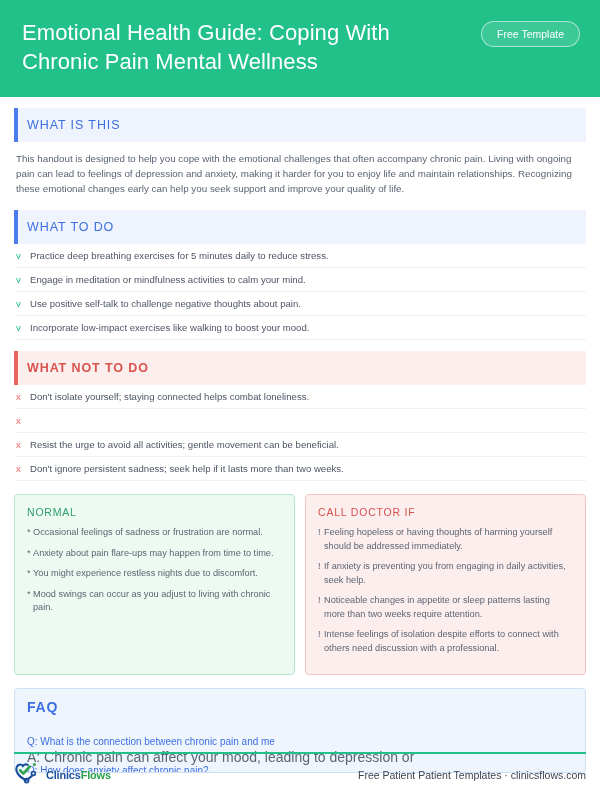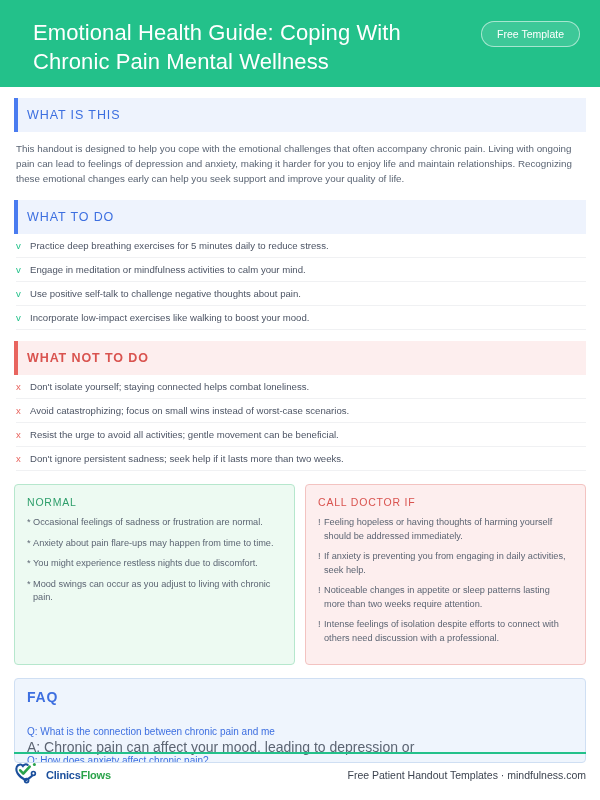--- a/index.html
+++ b/index.html
@@ -7,22 +7,22 @@
     width: 600px; height: 800px;
     background: #ffffff;
     font-family: "Liberation Sans", sans-serif;
     -webkit-font-smoothing: antialiased;
   }
   .page { position: relative; width: 600px; height: 800px; overflow: hidden; background:#fff; }
 
   
   .header {
     background: #23c18a;
-    height: 87px;
-    padding: 18px 22px 0 33px;
+    height: 97px;
+    padding: 18px 22px 0 22px;
     position: relative;
   }
   .header-title {
     color: #ffffff;
     font-size: 22px;
     font-weight: 400;
     line-height: 29px;
     letter-spacing: .1px;
     max-width: 430px;
   }
@@ -202,21 +202,20 @@
     </div>
 
     <div class="sec-head red">WHAT NOT TO DO</div>
     <div class="list dont">
       <div class="list-row">
         <span class="mk">x</span>
         <span>Don't isolate yourself; staying connected helps combat loneliness.</span>
       </div>
       <div class="list-row">
         <span class="mk">x</span>
-        <span>Avoid catastrophizing; focus on small wins instead of worst-case scenarios.</span>
       </div>
       <div class="list-row">
         <span class="mk">x</span>
         <span>Resist the urge to avoid all activities; gentle movement can be beneficial.</span>
       </div>
       <div class="list-row">
         <span class="mk">x</span>
         <span>Don't ignore persistent sadness; seek help if it lasts more than two weeks.</span>
       </div>
     </div>
@@ -283,16 +282,16 @@
           <path d="M4.3 4.2c-2.4 1.5-2.6 5.2-0.7 8.2 1.9 3.1 5.3 5.4 8.1 6.8 2.1-1 4.6-2.5 6.4-4.4" fill="none" stroke="#1b4f9c" stroke-width="2.1" stroke-linecap="round"></path>
           <path d="M4.3 4.2c1.6-1 3.6-0.5 4.6 0.8 1-1.7 3.2-2.2 4.8-1.1" fill="none" stroke="#1b4f9c" stroke-width="2.1" stroke-linecap="round"></path>
           <circle cx="12.6" cy="19.6" r="2.0" fill="none" stroke="#1b4f9c" stroke-width="1.7"></circle>
           <circle cx="19.4" cy="12.4" r="1.9" fill="none" stroke="#1b4f9c" stroke-width="1.7"></circle>
           <circle cx="20.4" cy="3.4" r="1.5" fill="#2aa34a"></circle>
           <path d="M6.2 9.3l3.1 3.3 6.4-7.0" fill="none" stroke="#2aa34a" stroke-width="2.6" stroke-linecap="round" stroke-linejoin="round"></path>
         </svg>
       </span>
       <span class="logo-word"><span class="c">Clinics</span><span class="f">Flows</span></span>
     </div>
-    <div class="footer-right">Free Patient Handout Templates  ·  mindfulness.com</div>
+    <div class="footer-right">Free Patient Patient Templates  ·  clinicsflows.com</div>
   </div>
 
 </div>
 
 </body></html>

